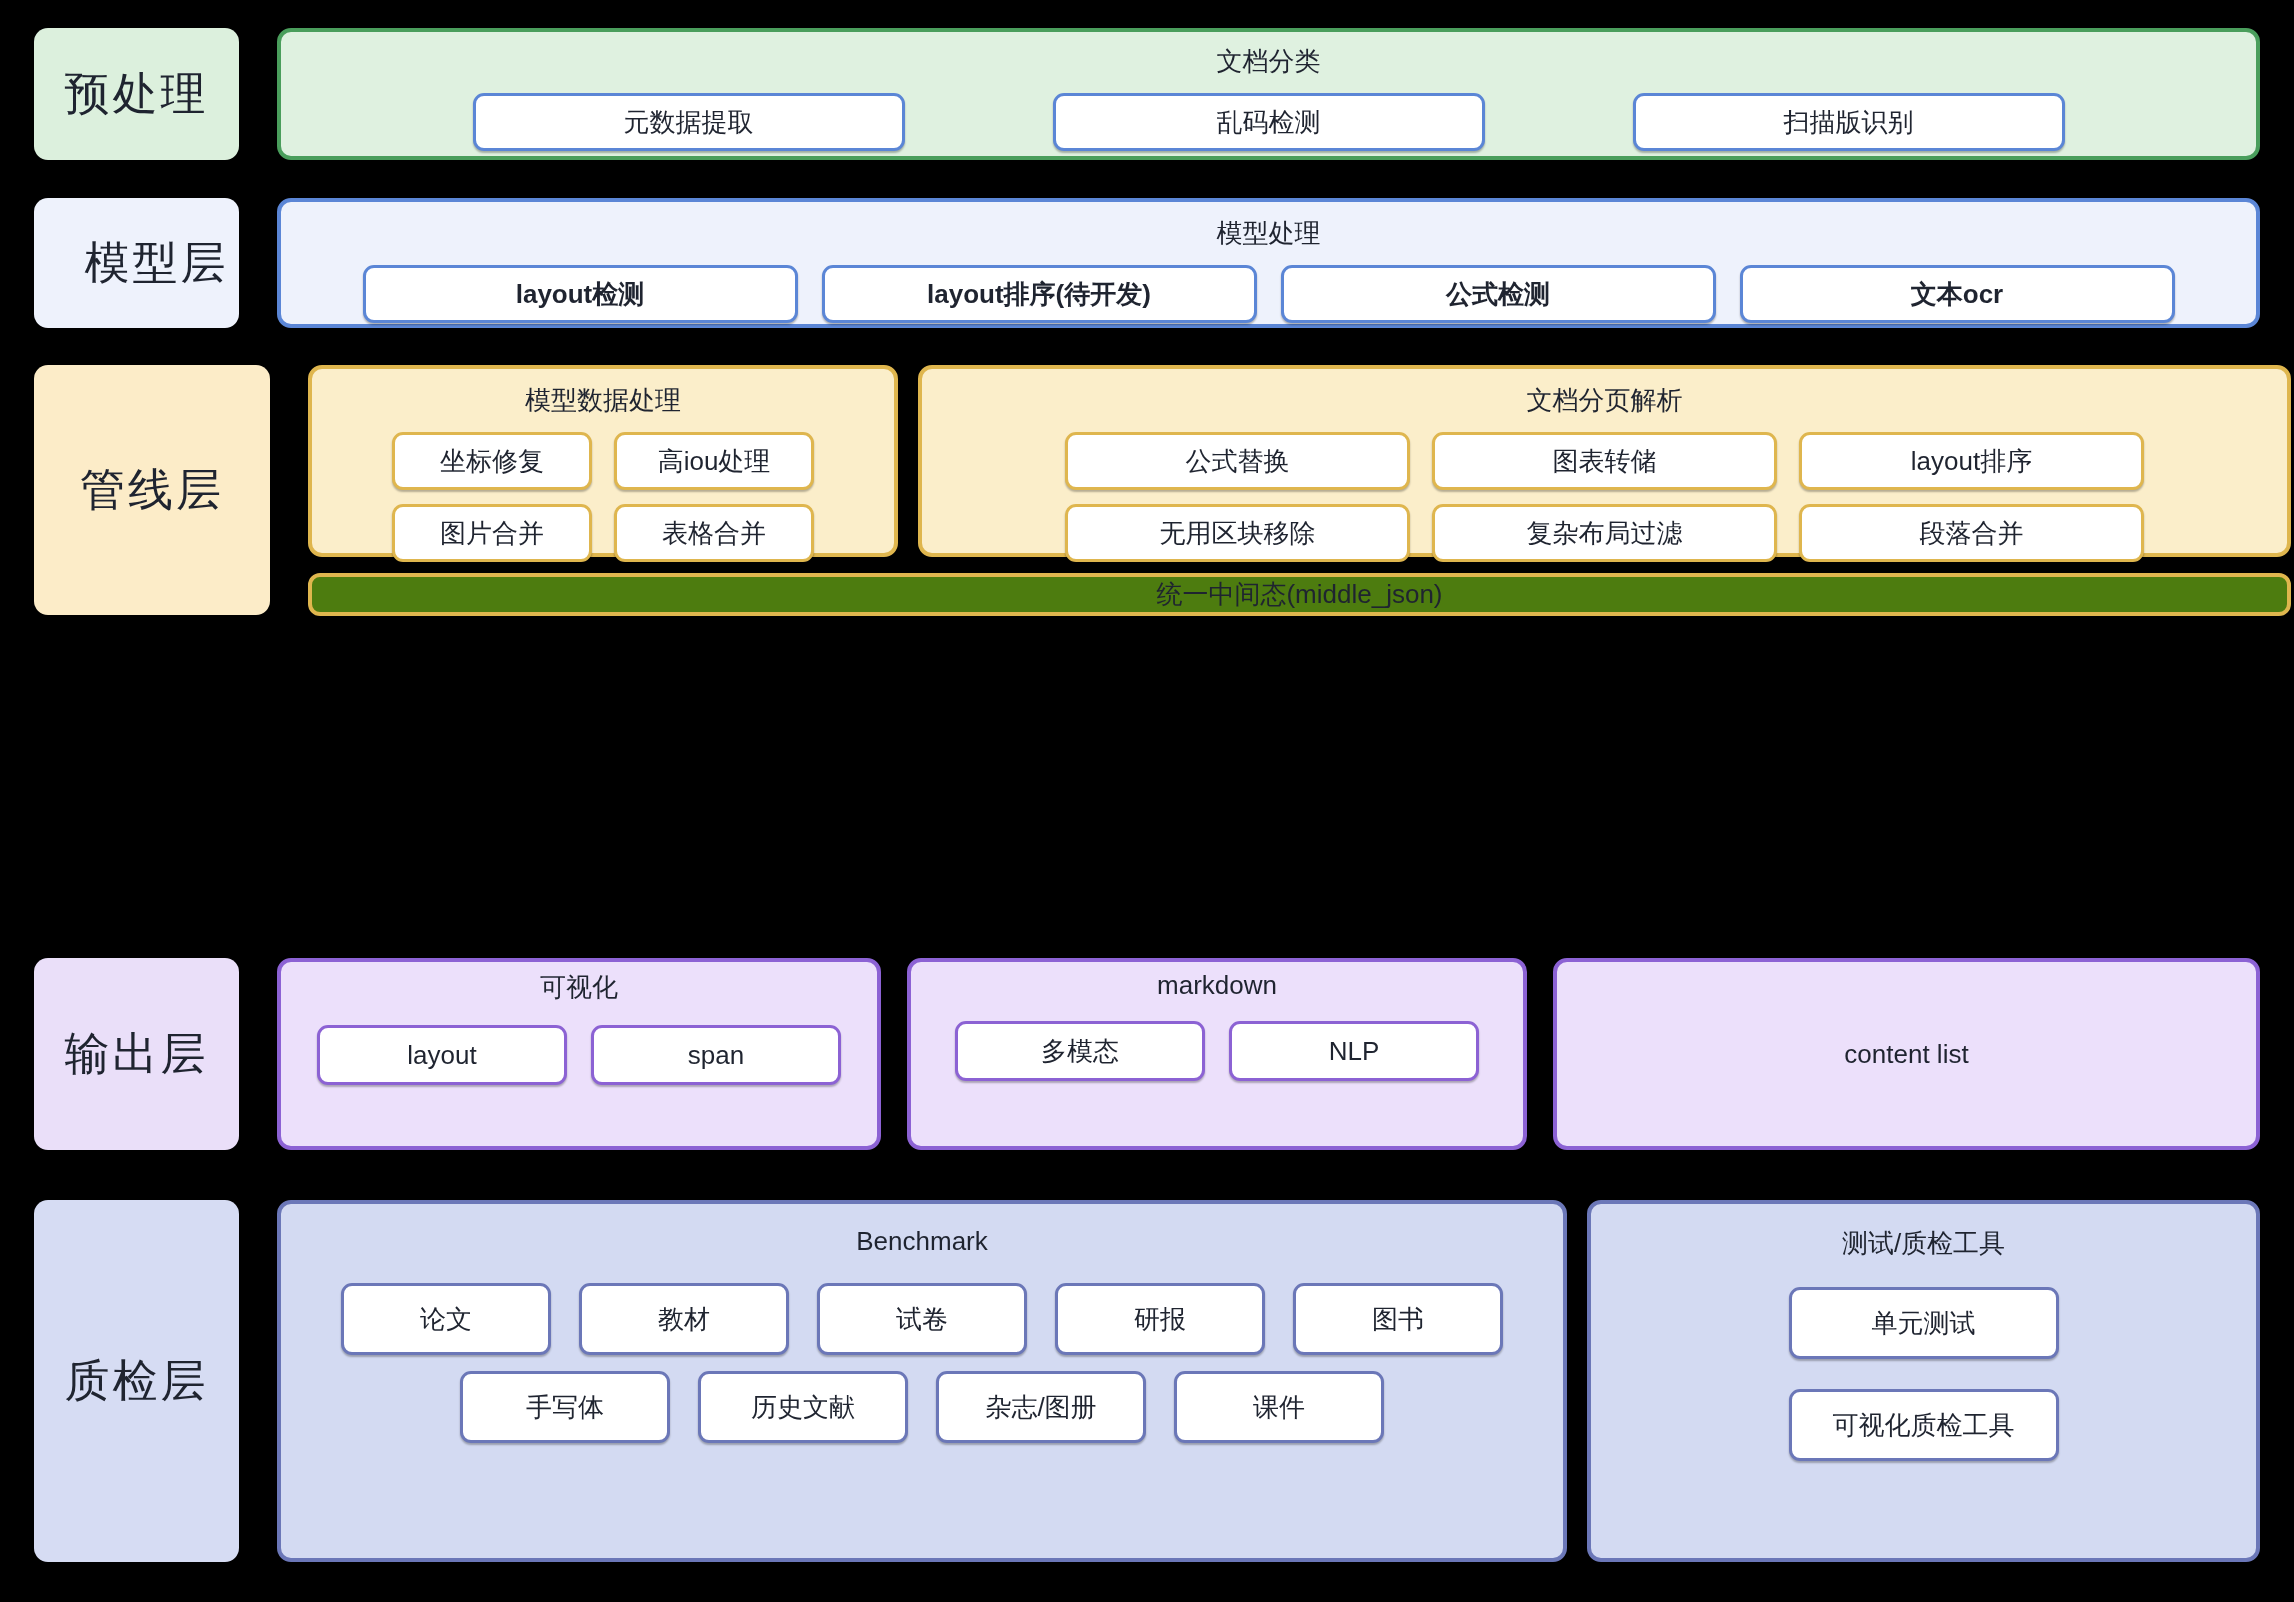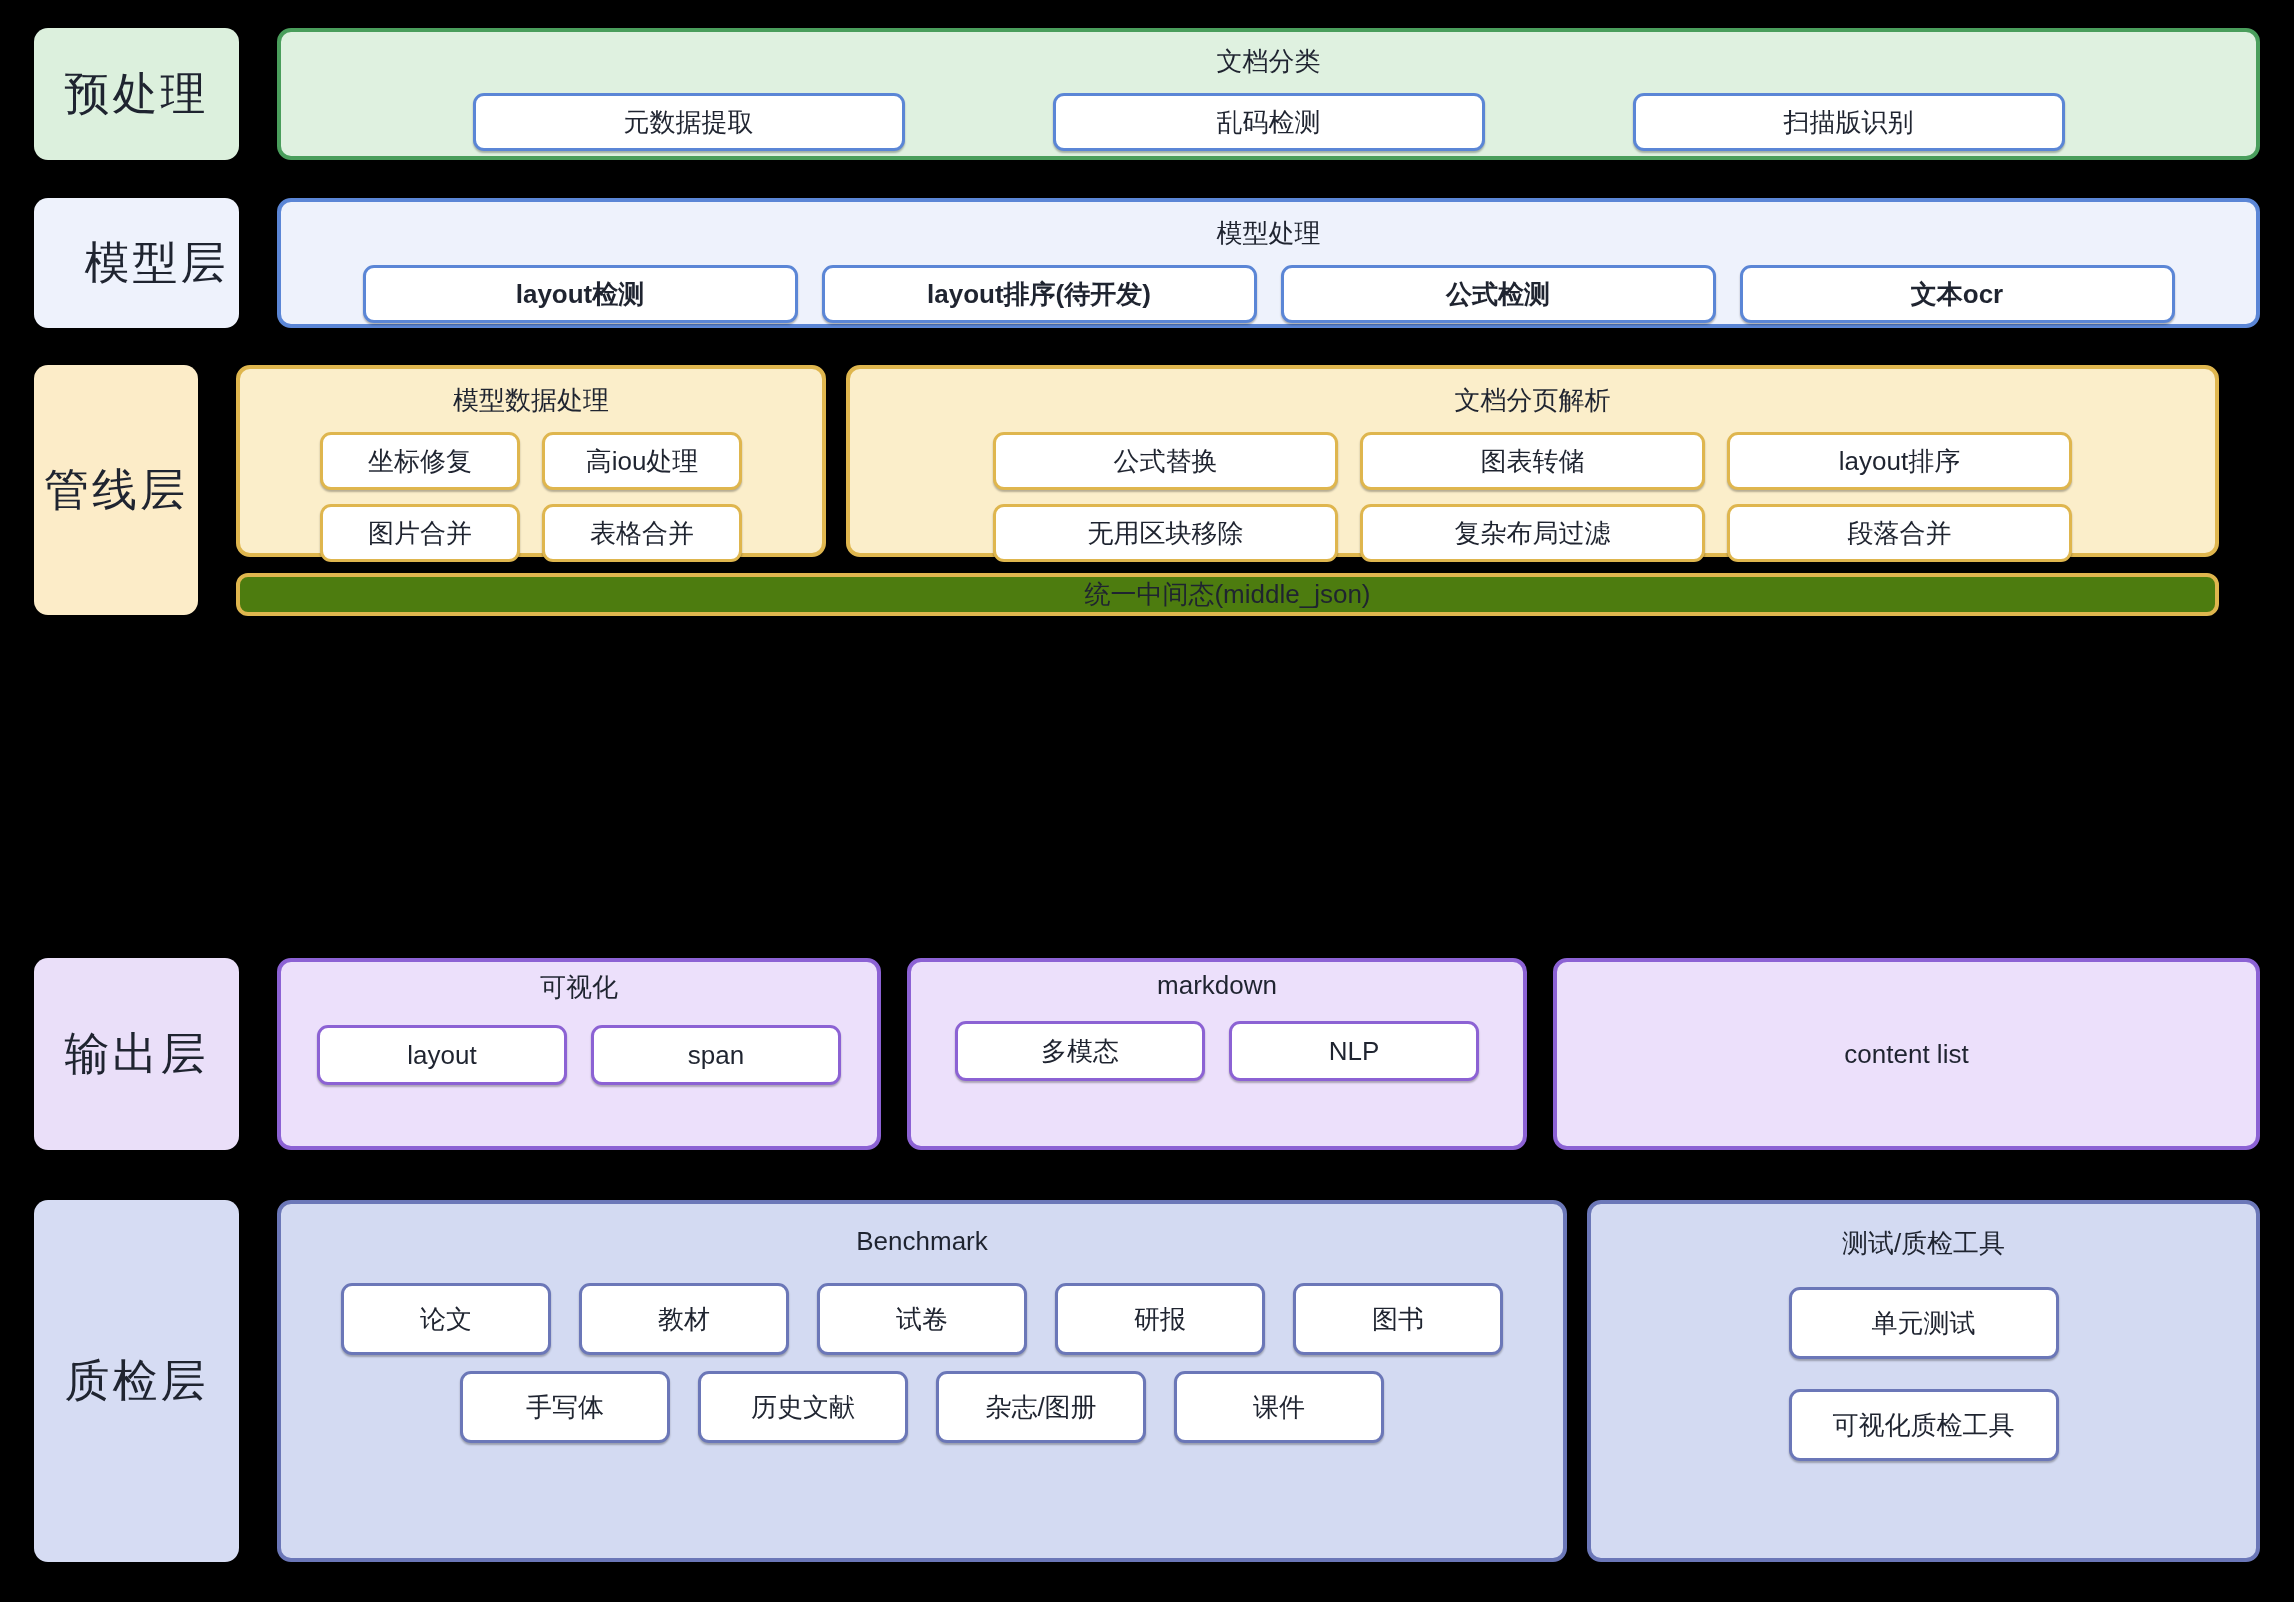--- a/index.html
+++ b/index.html
@@ -93,21 +93,21 @@
     margin-left: 38px;
     width: 1983px; height: 130px;
     background: #eef2fc; border-color: #5b86d6;
   }
   #model-panel .panel-title { margin-top: 14px; }
   #model-panel .panel-body { margin-top: 14px; gap: 24px; font-weight: bold; }
   #model-panel .node { width: 435px; height: 58px; border-color: #5b86d6; }
 
   
   #row-pipe { left: 34px; top: 365px; width: 2226px; height: 250px; }
-  #row-pipe .layer-label { width: 164px; height: 250px; background: #fcecc8; }
+  #row-pipe .layer-label { width: 236px; height: 250px; background: #fcecc8; }
   #pipe-right {
     margin-left: 38px;
     width: 1983px;
     display: flex;
     flex-direction: column;
   }
   #pipe-cols { display: flex; gap: 20px; height: 192px; }
   .pipe-panel {
     background: #fbeeca; border-color: #dfb64e;
     height: 192px;

